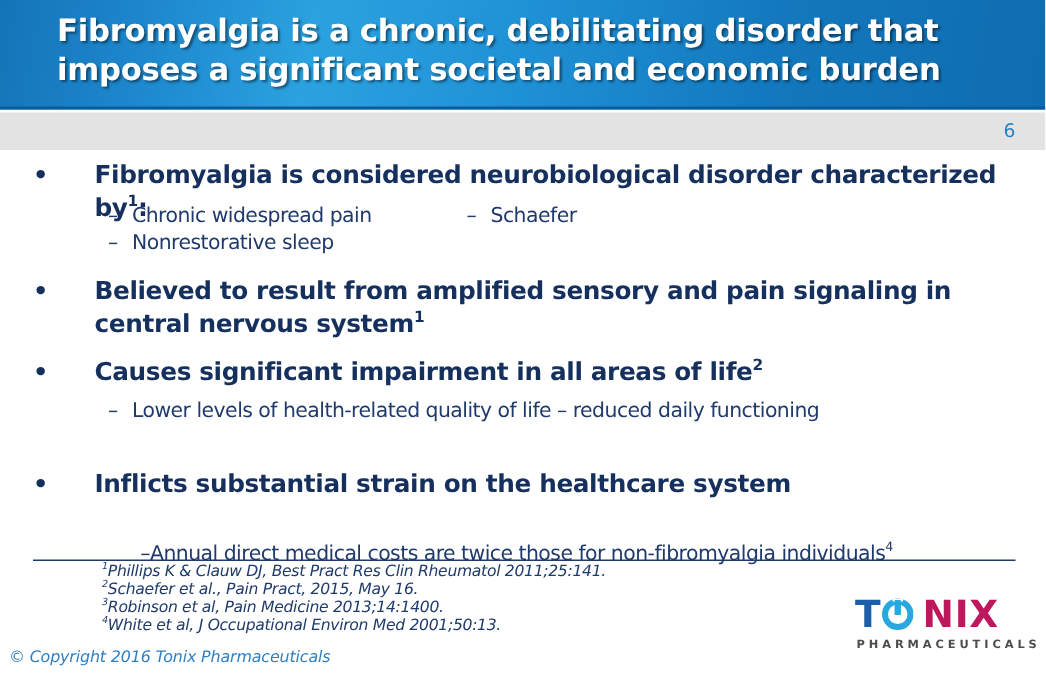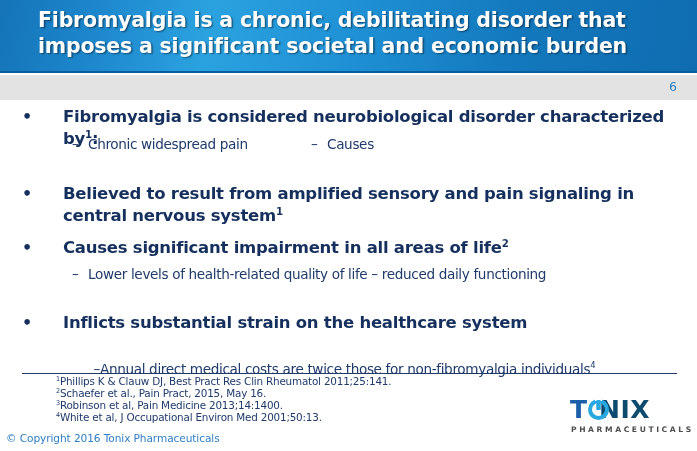--- a/index.html
+++ b/index.html
@@ -134,38 +134,40 @@
   #ref-rule {
     position: absolute;
     left: 22px;
     top: 373px;
     width: 655px;
     height: 1px;
     background: #1f3a6b;
   }
   #references {
     position: absolute;
-    left: 56px;
+    left: 68px;
     top: 376px;
+    font-style: italic;
     font-size: 10.4px;
     line-height: 11.9px;
     color: #1f3a6b;
     font-family: "DejaVu Sans", sans-serif;
     letter-spacing: -0.2px;
   }
   #references div { white-space: nowrap; }
 
   #copyright {
     position: absolute;
     left: 6px;
     top: 432px;
     font-size: 10.6px;
     color: #2f7fc4;
     font-family: "DejaVu Sans", sans-serif;
     letter-spacing: -0.1px;
+    font-style: italic;
   }
 
   
   #logo {
     position: absolute;
     left: 570px;
     top: 396px;
     width: 120px;
     height: 48px;
   }
@@ -175,21 +177,21 @@
     top: 0;
     height: 27px;
     font-family: "DejaVu Sans", sans-serif;
     font-weight: bold;
     font-size: 25px;
     letter-spacing: 0.5px;
     color: #1b5fa8;
     line-height: 27px;
   }
   #logo-t { position:absolute; left:0; top:0; color:#1b5fa8; }
-  #logo-nix { position:absolute; left:29px; top:0; color:#0c4a6e; }
+  #logo-nix { position:absolute; left:45px; top:0; color:#be185d; }
   #logo-o {
     position: absolute;
     left: 18px;
     top: 3px;
     width: 21px;
     height: 21px;
   }
   #logo-sub {
     position: absolute;
     left: 1px;
@@ -218,22 +220,25 @@
   <div id="body-area">
 
     <div class="lvl1" style="top:6px;">
       <span class="dot">•</span>
       <span class="txt"><span>Fibromyalgia is considered neurobiological disorder characterized by</span><sup>1</sup><span>:</span></span>
     </div>
 
     <div class="lvl2" style="left:72px; top:35px;">
       <span class="dash">–</span><span>Chronic widespread pain</span>
     </div>
+    <div class="lvl2" style="left:72px; top:53px;">
+      <span class="dash">–</span><span>Nonrestorative sleep</span>
+    </div>
     <div class="lvl2" style="left:311px; top:35px;">
-      <span class="dash">–</span><span>Causes</span>
+      <span class="dash">–</span><span>Schaefer</span>
     </div>
 
     <div class="lvl1" style="top:83px; width:650px;">
       <span class="dot">•</span>
       <span class="txt"><span>Believed to result from amplified sensory and pain signaling in central nervous system</span><sup>1</sup></span>
     </div>
 
     <div class="lvl1" style="top:137px;">
       <span class="dot">•</span>
       <span class="txt"><span>Causes significant impairment in all areas of life</span><sup>2</sup></span>

